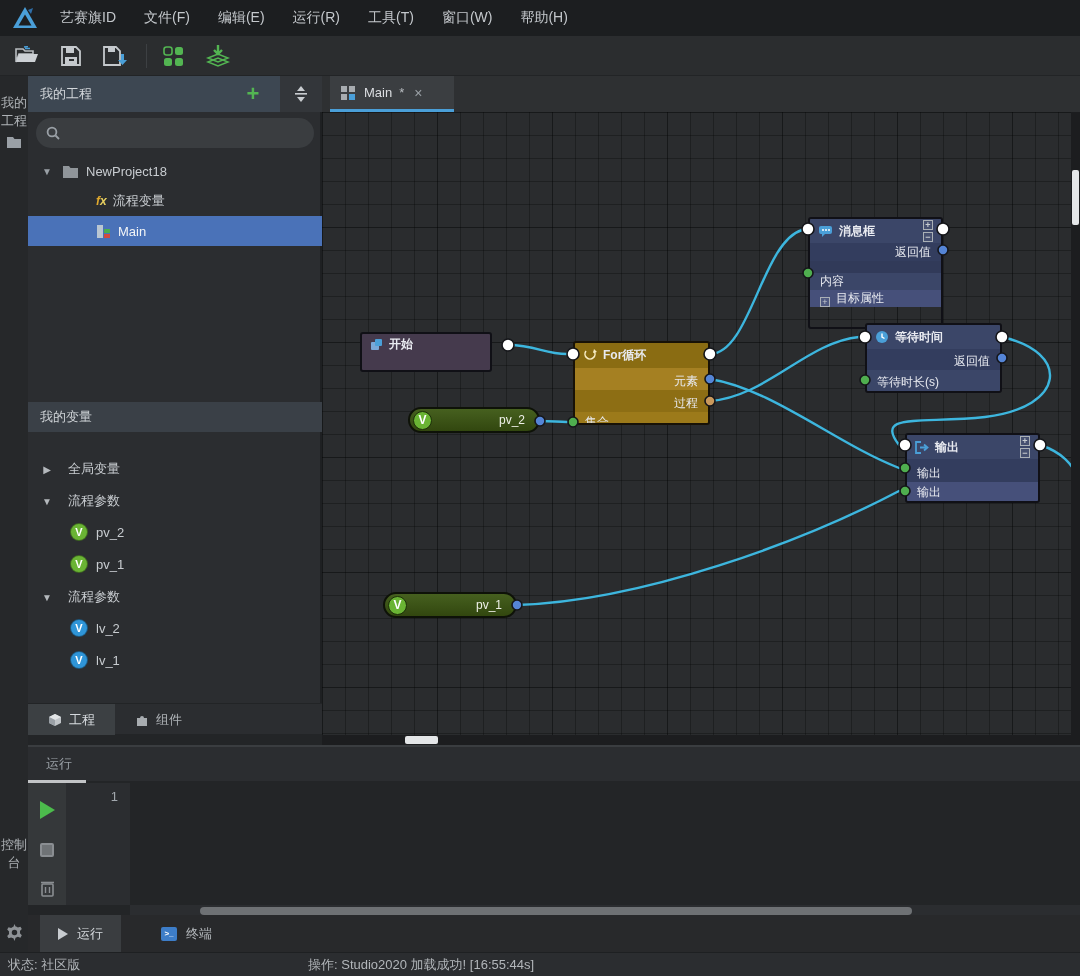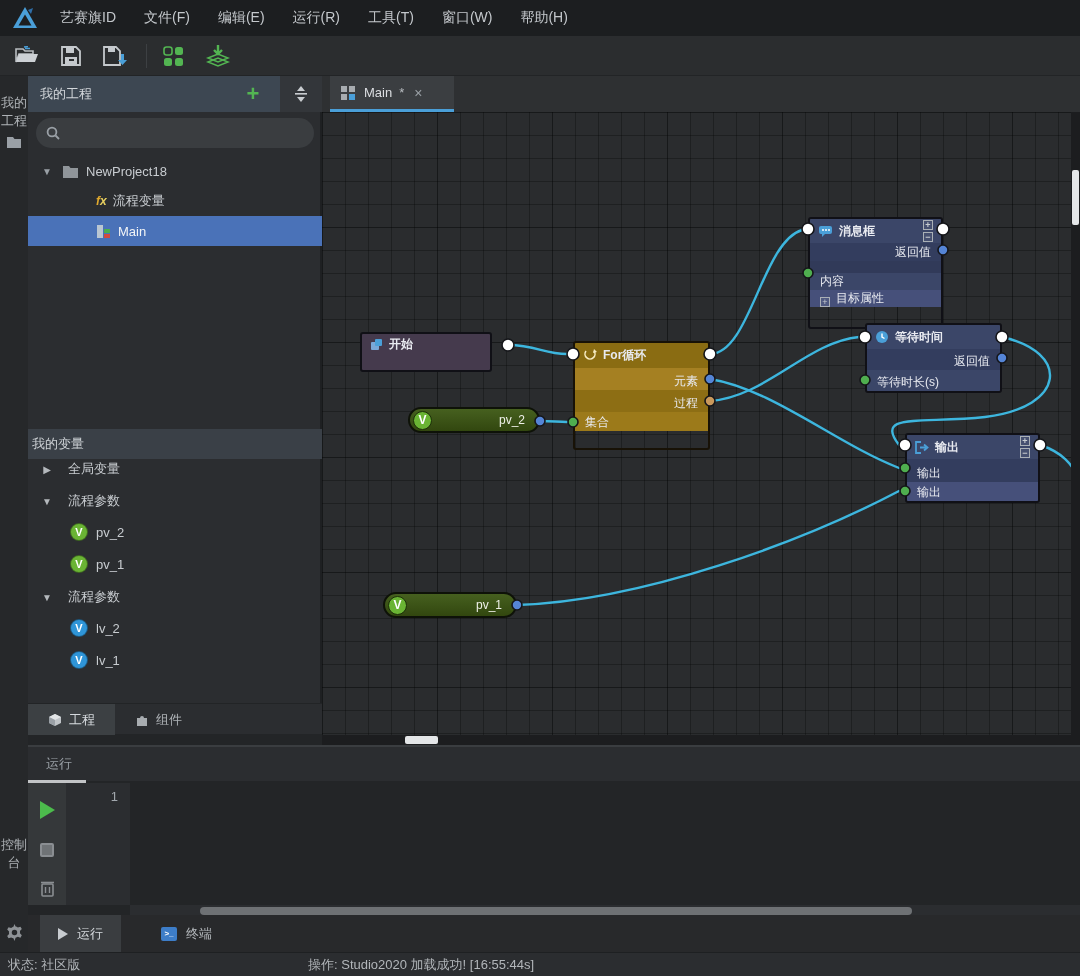--- a/index.html
+++ b/index.html
@@ -42,21 +42,21 @@
   .searchbox{position:absolute;left:8px;top:42px;width:278px;height:30px;background:#3a3d40;border-radius:15px;display:flex;align-items:center;padding-left:10px}
   .searchbox input{background:transparent;border:none;outline:none;color:#d0d4d8;font-size:13px;width:220px;margin-left:8px}
   .tree{position:absolute;left:0;top:80px;width:294px}
   .trow{height:30px;display:flex;align-items:center;font-size:13px;color:#c8ccd0}
   .trow .arrow{width:14px;text-align:center;font-size:10px;color:#9aa0a6;margin-left:12px}
   .trow.child{padding-left:60px}
   .trow.selected{background:var(--select-blue);color:#f2f4f6}
   .ticon{margin:0 7px 0 8px;display:flex}
   .fxicon{font-style:italic;font-weight:bold;font-size:12px;color:#e0a92e;margin:0 6px 0 8px}
 
-  .var-header{position:absolute;left:0;top:353px;width:294px;height:30px;background:#3a4047;display:flex;align-items:center;font-size:13px;color:#ced2d6;padding-left:4px}
+  .var-header{position:absolute;left:0;top:326px;width:294px;height:30px;background:#3a4047;display:flex;align-items:center;font-size:13px;color:#ced2d6;padding-left:12px}
   .vrow{position:absolute;left:0;width:294px;height:30px;display:flex;align-items:center;font-size:13px;color:#c8ccd0}
   .vrow .arrow{width:14px;text-align:center;font-size:10px;color:#b4b8bc;margin-left:12px}
   .vrow .glabel{margin-left:14px}
   .vplus{position:absolute;right:16px;top:2px;font-size:22px;color:#d0d4d8;font-weight:bold}
   .vitem{padding-left:42px}
   .vbadge{width:18px;height:18px;border-radius:50%;color:#fff;font-size:11px;font-weight:bold;
     display:flex;align-items:center;justify-content:center;margin-right:8px;border:1px solid rgba(0,0,0,.4)}
   .vbadge.pv{background:var(--pill-badge)}
   .vbadge.lv{background:var(--lv-badge)}
 
@@ -319,21 +319,21 @@
     <div class="node" style="left:38px;top:220px;width:132px;height:40px;background:var(--node-purple)">
       <div class="hd" style="height:21px">
         <svg width="13" height="13" viewBox="0 0 13 13">
           <rect x="1" y="4" width="8" height="8" rx="1" fill="#7aa7d8"></rect>
           <rect x="5" y="1" width="7" height="7" rx="1" fill="#4a9fd8"></rect>
         </svg>
         <span>开始</span>
       </div>
     </div>
 
-    <div class="node" style="left:251px;top:229px;width:137px;height:109px;border-color:#181206">
+    <div class="node" style="left:251px;top:229px;width:137px;height:84px;border-color:#181206">
       <div class="hd" style="height:25px;background:var(--node-gold-header)">
         <svg width="14" height="13" viewBox="0 0 14 13">
           <path d="M3 2 a5 5 0 1 0 8 0" fill="none" stroke="#f5e9c0" stroke-width="1.6"></path>
           <path d="M11 0 l3 3 -4 1 Z" fill="#f5e9c0"></path>
         </svg>
         <span>For循环</span>
       </div>
       <div class="nrow right" style="height:22px;background:var(--node-gold-alt)">
         <span>元素</span>
       </div>

